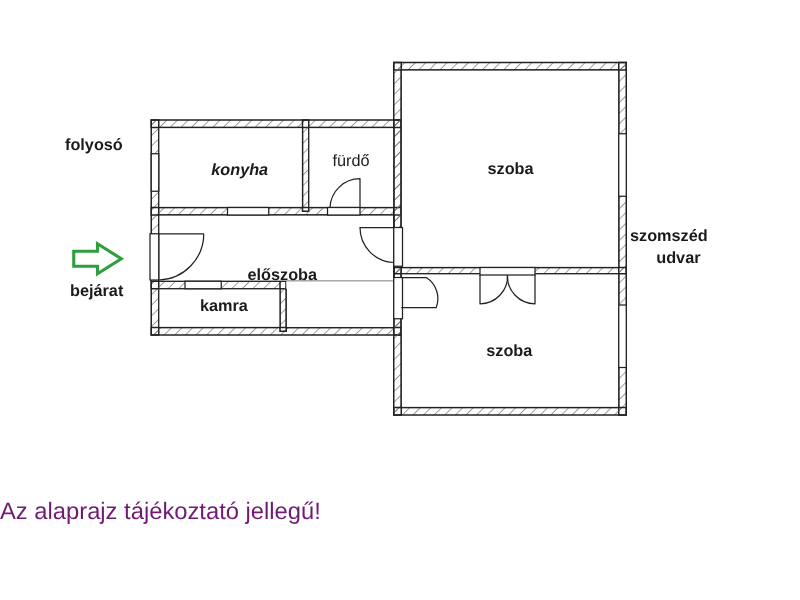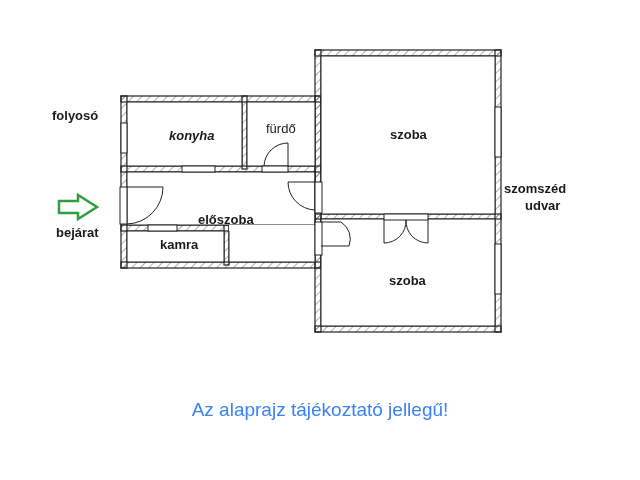--- a/index.html
+++ b/index.html
@@ -1,21 +1,21 @@
 <!DOCTYPE html>
 <html><head>
 <meta charset="utf-8">
 <style>
   html, body { margin:0; padding:0; background:#ffffff; }
   body { width:640px; height:480px; position:relative; overflow:hidden; font-family:"Liberation Sans", sans-serif; }
   #plan { position:absolute; left:0; top:0; width:640px; height:480px; }
   .lbl { position:absolute; color:#1a1a1a; white-space:nowrap; }
   .bold { font-weight:bold; font-size:13px; }
   .reg { font-size:13px; font-weight:normal; }
-  .caption { position:absolute; left:0; width:640px; top:399px; text-align:center; font-size:19px; color:#3b82f6; }
+  .caption { position:absolute; left:0; width:640px; top:399px; text-align:left; font-size:19px; color:#701a75; }
 </style>
 </head>
 <body>
 
 <svg id="plan" viewBox="0 0 640 480" xmlns="http://www.w3.org/2000/svg">
   <defs>
     <pattern id="hatch" patternUnits="userSpaceOnUse" width="6" height="6" patternTransform="rotate(45)">
       <line x1="0" y1="0" x2="0" y2="6" stroke="#666" stroke-width="1"></line>
     </pattern>
   </defs>

